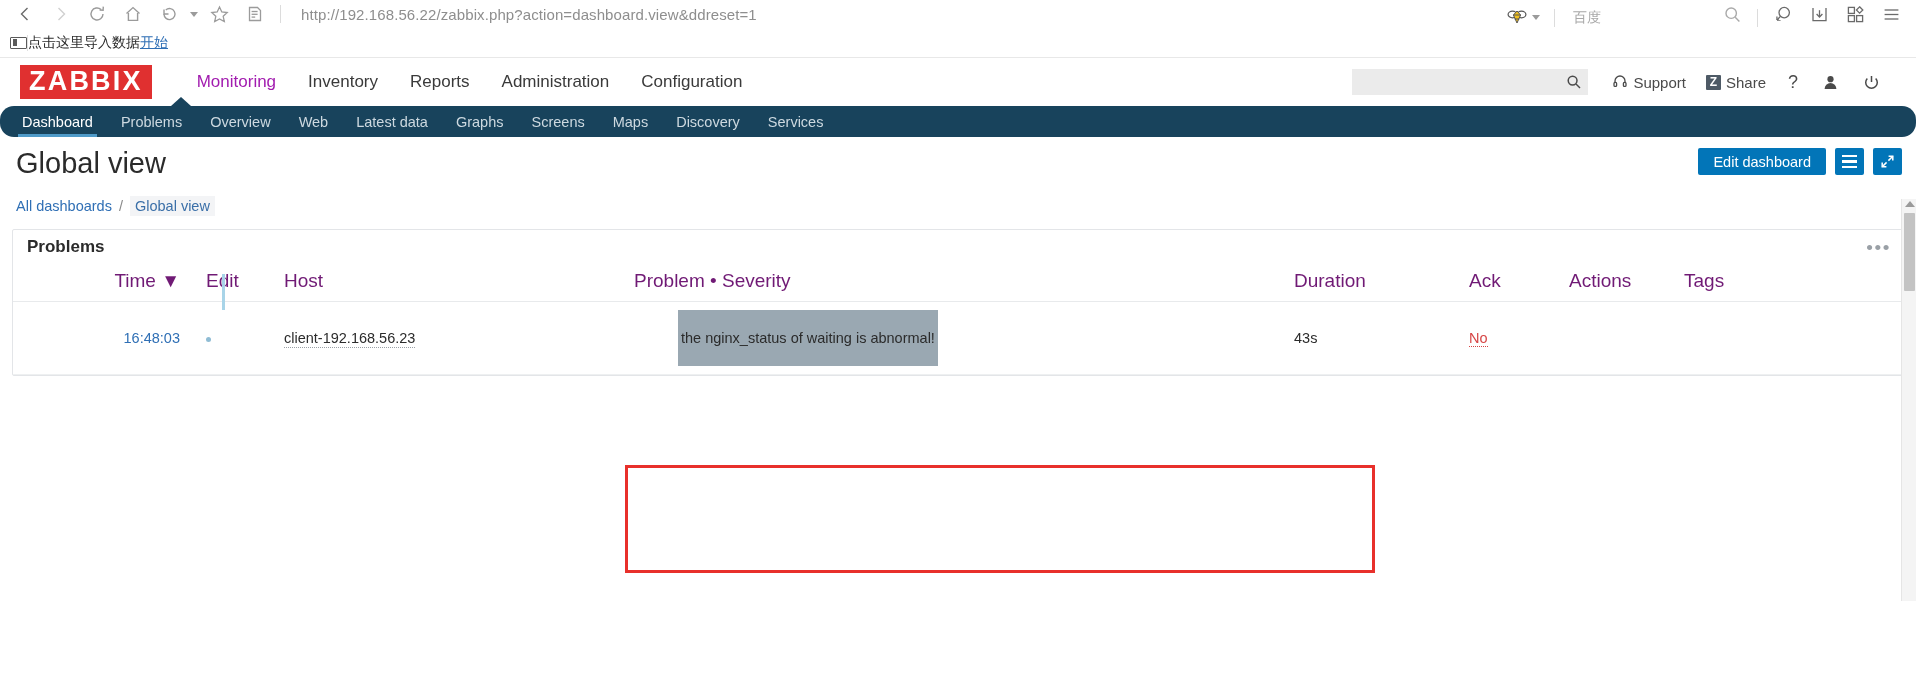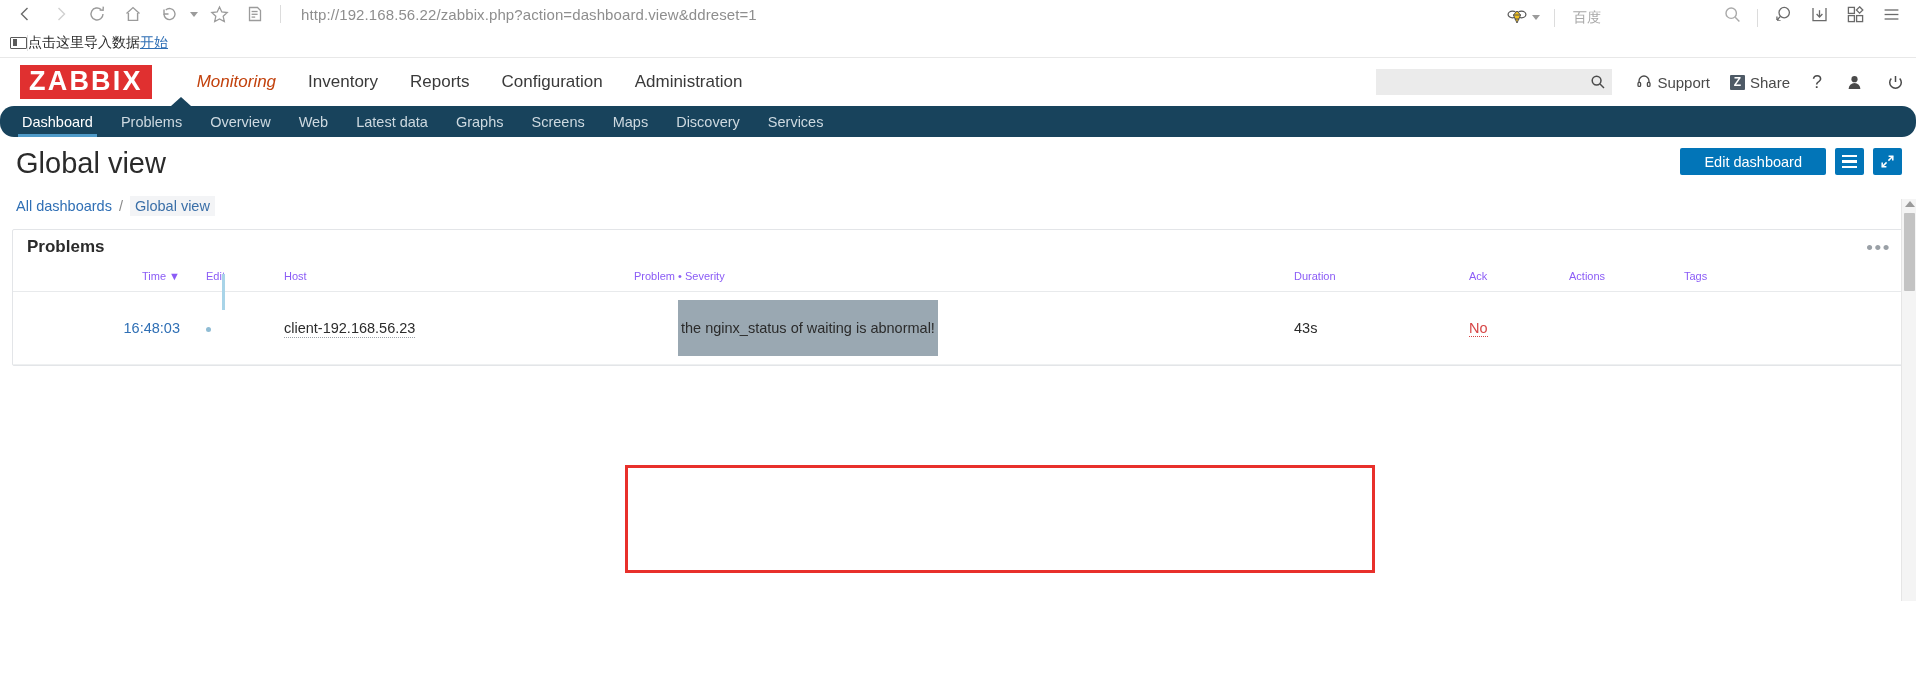--- a/index.html
+++ b/index.html
@@ -110,23 +110,23 @@
     height: 48px;
   }
   .main-nav-item {
     font-size: 17px; color: #3a3a3a;
     padding: 0 16px;
     height: 48px;
     display: flex; align-items: center;
     white-space: nowrap;
     position: relative;
   }
-  .main-nav-item.active { color: #c2410c; font-style: italic; }
+  .main-nav-item.active { color: #a21caf; }
   .hdr-right {
-    position: absolute; right: 0; top: 0; height: 48px;
+    position: absolute; right: 24px; top: 0; height: 48px;
     display: flex; align-items: center; gap: 0;
   }
   .zbx-search-wrap {
     position: relative; margin-right: 14px;
   }
   .zbx-search {
     width: 236px; height: 26px;
     background: #ebebeb;
     border: none; outline: none;
     padding: 0 30px 0 8px;
@@ -204,21 +204,21 @@
     line-height: 1;
   }
   .page-head-actions {
     position: absolute; right: 14px; top: 11px;
     display: flex; align-items: center; gap: 9px;
   }
   .btn-primary {
     background: #0275b8; color: #fff;
     border: none; border-radius: 2px;
     font-size: 14.5px;
-    padding: 0 24px; height: 27px;
+    padding: 0 15px; height: 27px;
     display: flex; align-items: center;
     font-family: "Liberation Sans", sans-serif;
     white-space: nowrap;
   }
   .btn-sq {
     background: #0275b8; color: #fff;
     border: none; border-radius: 2px;
     width: 29px; height: 27px;
     display: flex; align-items: center; justify-content: center;
   }
@@ -255,21 +255,21 @@
     position: relative;
   }
   .widget-title { font-size: 17px; font-weight: bold; color: #2b2b2b; }
   .widget-dots {
     position: absolute; right: 12px; top: 8px;
     color: #9aa0a6; font-size: 19px; letter-spacing: 1.6px;
     line-height: 1;
   }
   .tbl { width: 100%; border-collapse: collapse; table-layout: fixed; }
   .tbl th {
-    font-size: 11px; color: #8b5cf6; font-weight: normal;
+    font-size: 19px; color: #701a75; font-weight: normal;
     text-align: left;
     padding: 6px 8px 9px 8px;
     border-bottom: 1px solid #e8eaec;
     white-space: nowrap;
   }
   .tbl td {
     font-size: 14.5px; color: #2b2b2b;
     padding: 8px 8px;
     border-bottom: 1px solid #eef0f1;
     vertical-align: middle;
@@ -464,24 +464,24 @@
     <div class="main-nav-item active">
       <span>Monitoring</span>
     </div>
     <div class="main-nav-item">
       <span>Inventory</span>
     </div>
     <div class="main-nav-item">
       <span>Reports</span>
     </div>
     <div class="main-nav-item">
+      <span>Administration</span>
+    </div>
+    <div class="main-nav-item">
       <span>Configuration</span>
-    </div>
-    <div class="main-nav-item">
-      <span>Administration</span>
     </div>
   </div>
 
   <div class="hdr-right">
     <div class="zbx-search-wrap">
       <input class="zbx-search" type="text" value="" style="">
       <button class="zbx-search-btn">
         <svg width="16" height="16" viewBox="0 0 16 16" fill="none" stroke="currentColor" stroke-width="1.5">
             <circle cx="6.6" cy="6.6" r="4.4"></circle>
             <path d="M10 10 L14 14"></path>

